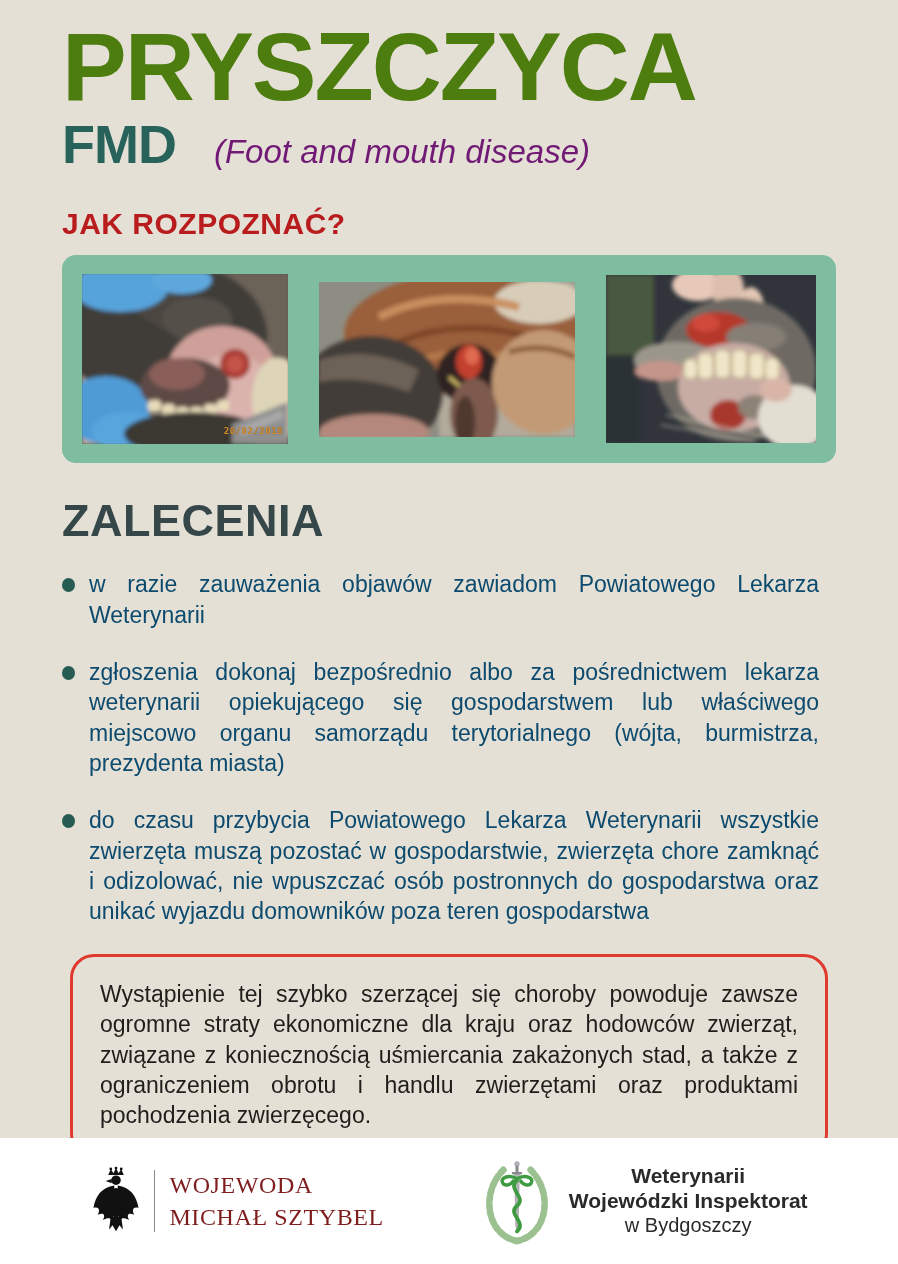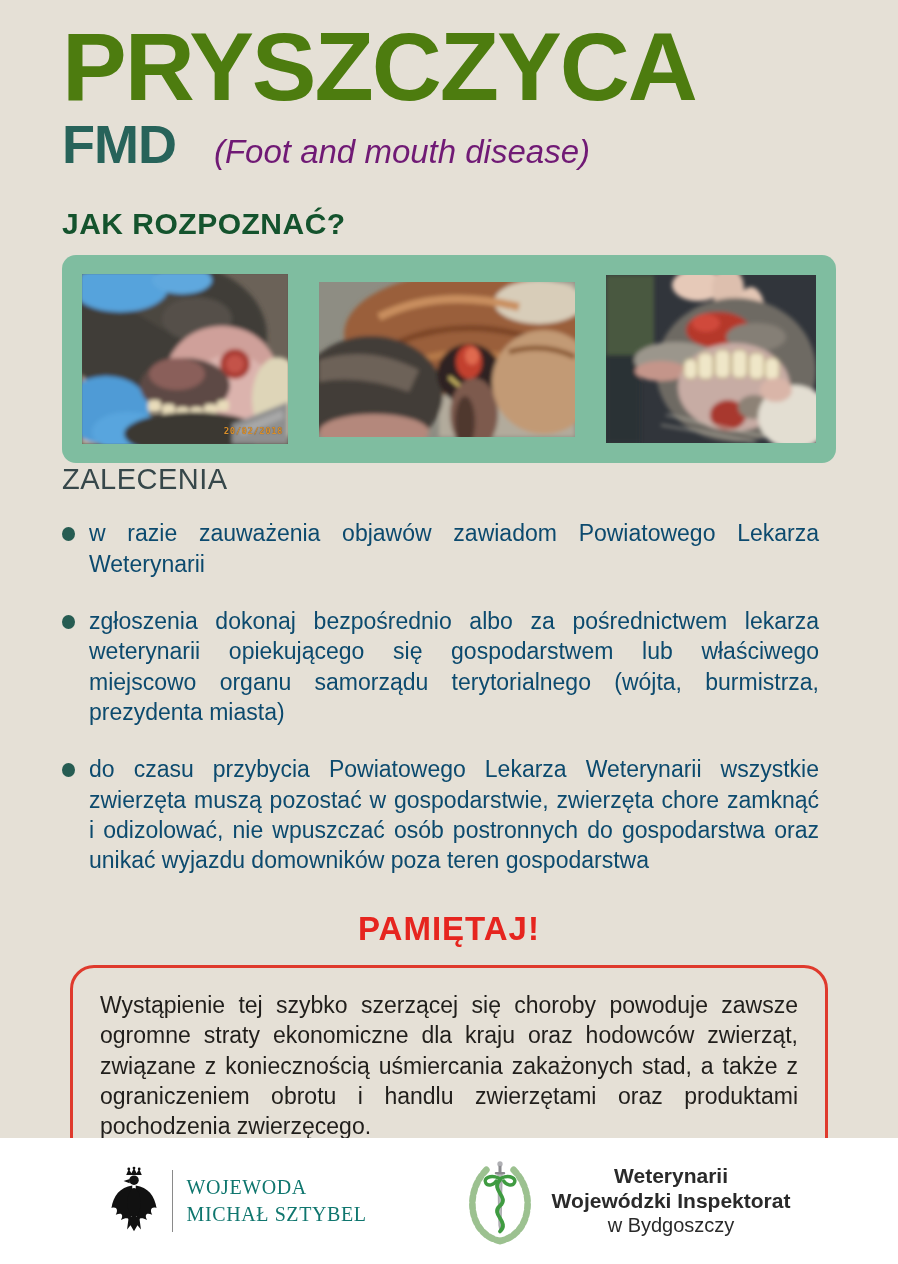--- a/index.html
+++ b/index.html
@@ -26,21 +26,21 @@
   .subtitle-row { display: flex; align-items: baseline; margin-top: 2px; gap: 36px; }
   .abbr {
     font-size: 54px; font-weight: 800; color: #27635a; letter-spacing: -1px;
   }
   .abbr-expansion {
     font-size: 33px; font-style: italic; color: #701a75; font-weight: 500;
     margin-left: 2px;
   }
   .how-heading {
     margin-top: 32px;
-    font-size: 30px; font-weight: 700; color: #14532d; letter-spacing: 0.5px;
+    font-size: 30px; font-weight: 700; color: #b91c1c; letter-spacing: 0.5px;
   }
 
   
   .photo-band {
     margin-top: 14px;
     width: 774px; height: 208px;
     background: #7fbda0;
     border-radius: 14px;
     display: flex; align-items: center; justify-content: space-between;
     padding: 0 20px;
@@ -51,21 +51,22 @@
   .date-stamp {
     position: absolute; right: 5px; bottom: 8px;
     font-size: 9px; font-weight: 700; color: #d98f2b;
     font-family: "DejaVu Sans Mono", monospace;
     letter-spacing: 0.5px;
     text-shadow: 0 0 1px rgba(0,0,0,.5);
   }
 
   
   .advice-heading {
-    font-size: 29px; font-weight: 400; color: #36474a; letter-spacing: 0.5px;
+    margin-top: 32px;
+    font-size: 45px; font-weight: 700; color: #36474a; letter-spacing: 0.5px;
   }
   .advice-list { list-style: none; margin-top: 22px; }
   .advice-item { display: flex; margin-bottom: 27px; }
   .bullet-dot {
     flex: 0 0 13px; width: 13px; height: 14px;
     background: #265c52; border-radius: 50%;
     margin-top: 9px; margin-right: 14px;
   }
   .advice-text {
     font-size: 23px; line-height: 1.32; color: #0c4a6e;
@@ -96,21 +97,21 @@
     background: #ffffff;
     display: flex; align-items: center; justify-content: center;
   }
   .footer-group { display: flex; align-items: center; }
   .voivode-group { margin-right: 95px; }
   .eagle-divider {
     width: 1px; height: 62px; background: #8a8a8a; margin: 0 14px 0 12px;
   }
   .voivode-text {
     font-family: "Liberation Serif", serif;
-    font-size: 20px; line-height: 1.34; color: #0f766e; letter-spacing: 0.6px;
+    font-size: 24px; line-height: 1.34; color: #7f1d1d; letter-spacing: 0.6px;
   }
   .inspectorate-text {
     margin-left: 14px; text-align: center;
     color: #2a2a2a; line-height: 1.18;
   }
   .insp-line-bold { font-size: 21px; font-weight: 700; }
   .insp-line-normal { font-size: 20px; font-weight: 400; }
 </style>
 </head>
 <body>
@@ -249,21 +250,20 @@
       <li class="advice-item">
         <span class="bullet-dot"></span>
         <span class="advice-text">zgłoszenia dokonaj bezpośrednio albo za pośrednictwem lekarza weterynarii opiekującego się gospodarstwem lub właściwego miejscowo organu samorządu terytorialnego (wójta, burmistrza, prezydenta miasta)</span>
       </li>
       <li class="advice-item">
         <span class="bullet-dot"></span>
         <span class="advice-text">do czasu przybycia Powiatowego Lekarza Weterynarii wszystkie zwierzęta muszą pozostać w gospodarstwie, zwierzęta chore zamknąć i odizolować, nie wpuszczać osób postronnych do gospodarstwa oraz unikać wyjazdu domowników poza teren gospodarstwa</span>
       </li>
     </ul>
 
-    <h2 class="reminder-heading">PAMIĘTAJ!</h2>
 
     <div class="reminder-box">
       <p class="reminder-text">Wystąpienie tej szybko szerzącej się choroby powoduje zawsze ogromne straty ekonomiczne dla kraju oraz hodowców zwierząt, związane z koniecznością uśmiercania zakażonych stad, a także z ograniczeniem obrotu i handlu zwierzętami oraz produktami pochodzenia zwierzęcego.</p>
     </div>
 
   </div>
 
   <div class="footer">
 
     <div class="footer-group voivode-group">

